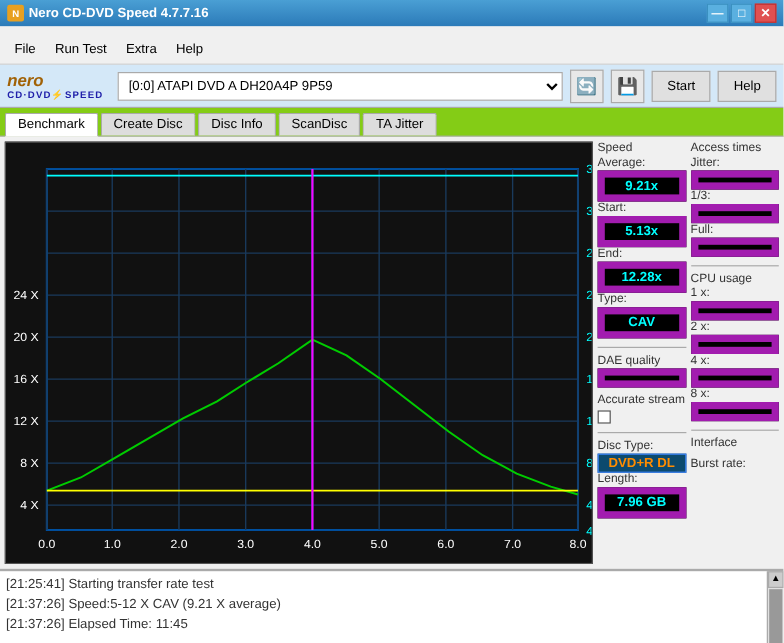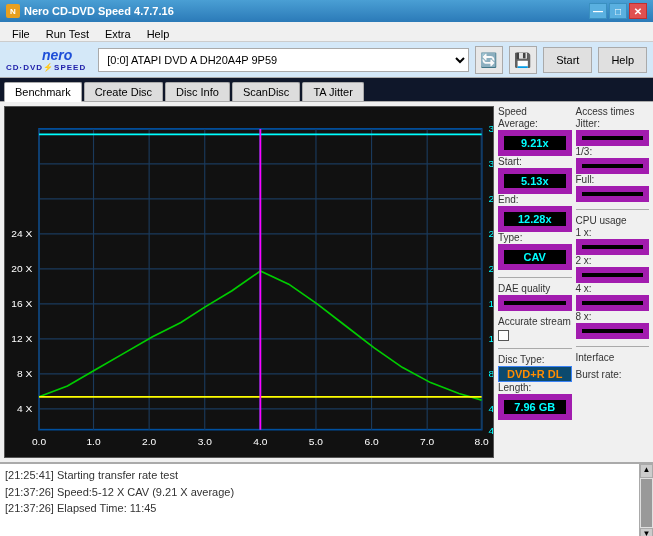--- a/index.html
+++ b/index.html
@@ -23,42 +23,42 @@
     .titlebar-btn {
       width: 18px; height: 16px; background: #5ab0e0; border: 1px solid #3a90c0;
       color: white; font-size: 10px; display: flex; align-items: center; justify-content: center;
       cursor: pointer;
     }
     .titlebar-btn.close { background: #e05050; border-color: #c03030; }
 
     
     .menubar {
       background: #f0f0f0;
-      height: 20px;
-      display: flex;
-      align-items: flex-start;
+      height: 32px;
+      display: flex;
+      align-items: flex-end;
       padding: 4px 4px;
       border-bottom: 1px solid #ccc;
     }
     .menu-item { padding: 2px 8px; font-size: 11px; cursor: pointer; }
 
     
     .toolbar {
       background: #d4e8f8;
       height: 36px;
       display: flex;
       align-items: center;
       padding: 2px 6px;
       gap: 6px;
       border-bottom: 1px solid #aaa;
     }
     .nero-logo {
       display: flex; flex-direction: column; align-items: flex-start; margin-right: 6px;
     }
-    .nero-logo-top { font-size: 14px; font-weight: bold; color: #1d4ed8; font-style: italic; margin-left: 36px; }
+    .nero-logo-top { font-size: 14px; font-weight: bold; color: #a16207; font-style: italic; }
     .nero-logo-bottom { font-size: 8px; color: #2020aa; font-weight: bold; letter-spacing: 1px; }
     .drive-select {
       flex: 1; height: 24px; border: 1px solid #aaa; background: white;
       padding: 2px 4px; font-size: 11px;
     }
     .toolbar-icon-btn {
       width: 28px; height: 28px; border: 1px solid #aaa; background: #e8e8e8;
       display: flex; align-items: center; justify-content: center; cursor: pointer;
       font-size: 14px;
     }
@@ -66,21 +66,21 @@
       height: 26px; padding: 2px 12px; background: #e0e0e0; border: 1px solid #aaa;
       cursor: pointer; font-size: 11px;
     }
     .toolbar-exit-btn {
       height: 26px; padding: 2px 12px; background: #e0e0e0; border: 1px solid #aaa;
       cursor: pointer; font-size: 11px;
     }
 
     
     .tabs {
-      background: #0f172a;
+      background: #84cc16;
       display: flex;
       padding: 4px 4px 0;
       border-bottom: 1px solid #aaa;
       gap: 2px;
       align-items: center;
     }
     .tab {
       padding: 3px 10px; border: 1px solid #aaa; border-bottom: none;
       background: #ddd; cursor: pointer; font-size: 11px; border-radius: 2px 2px 0 0;
     }

